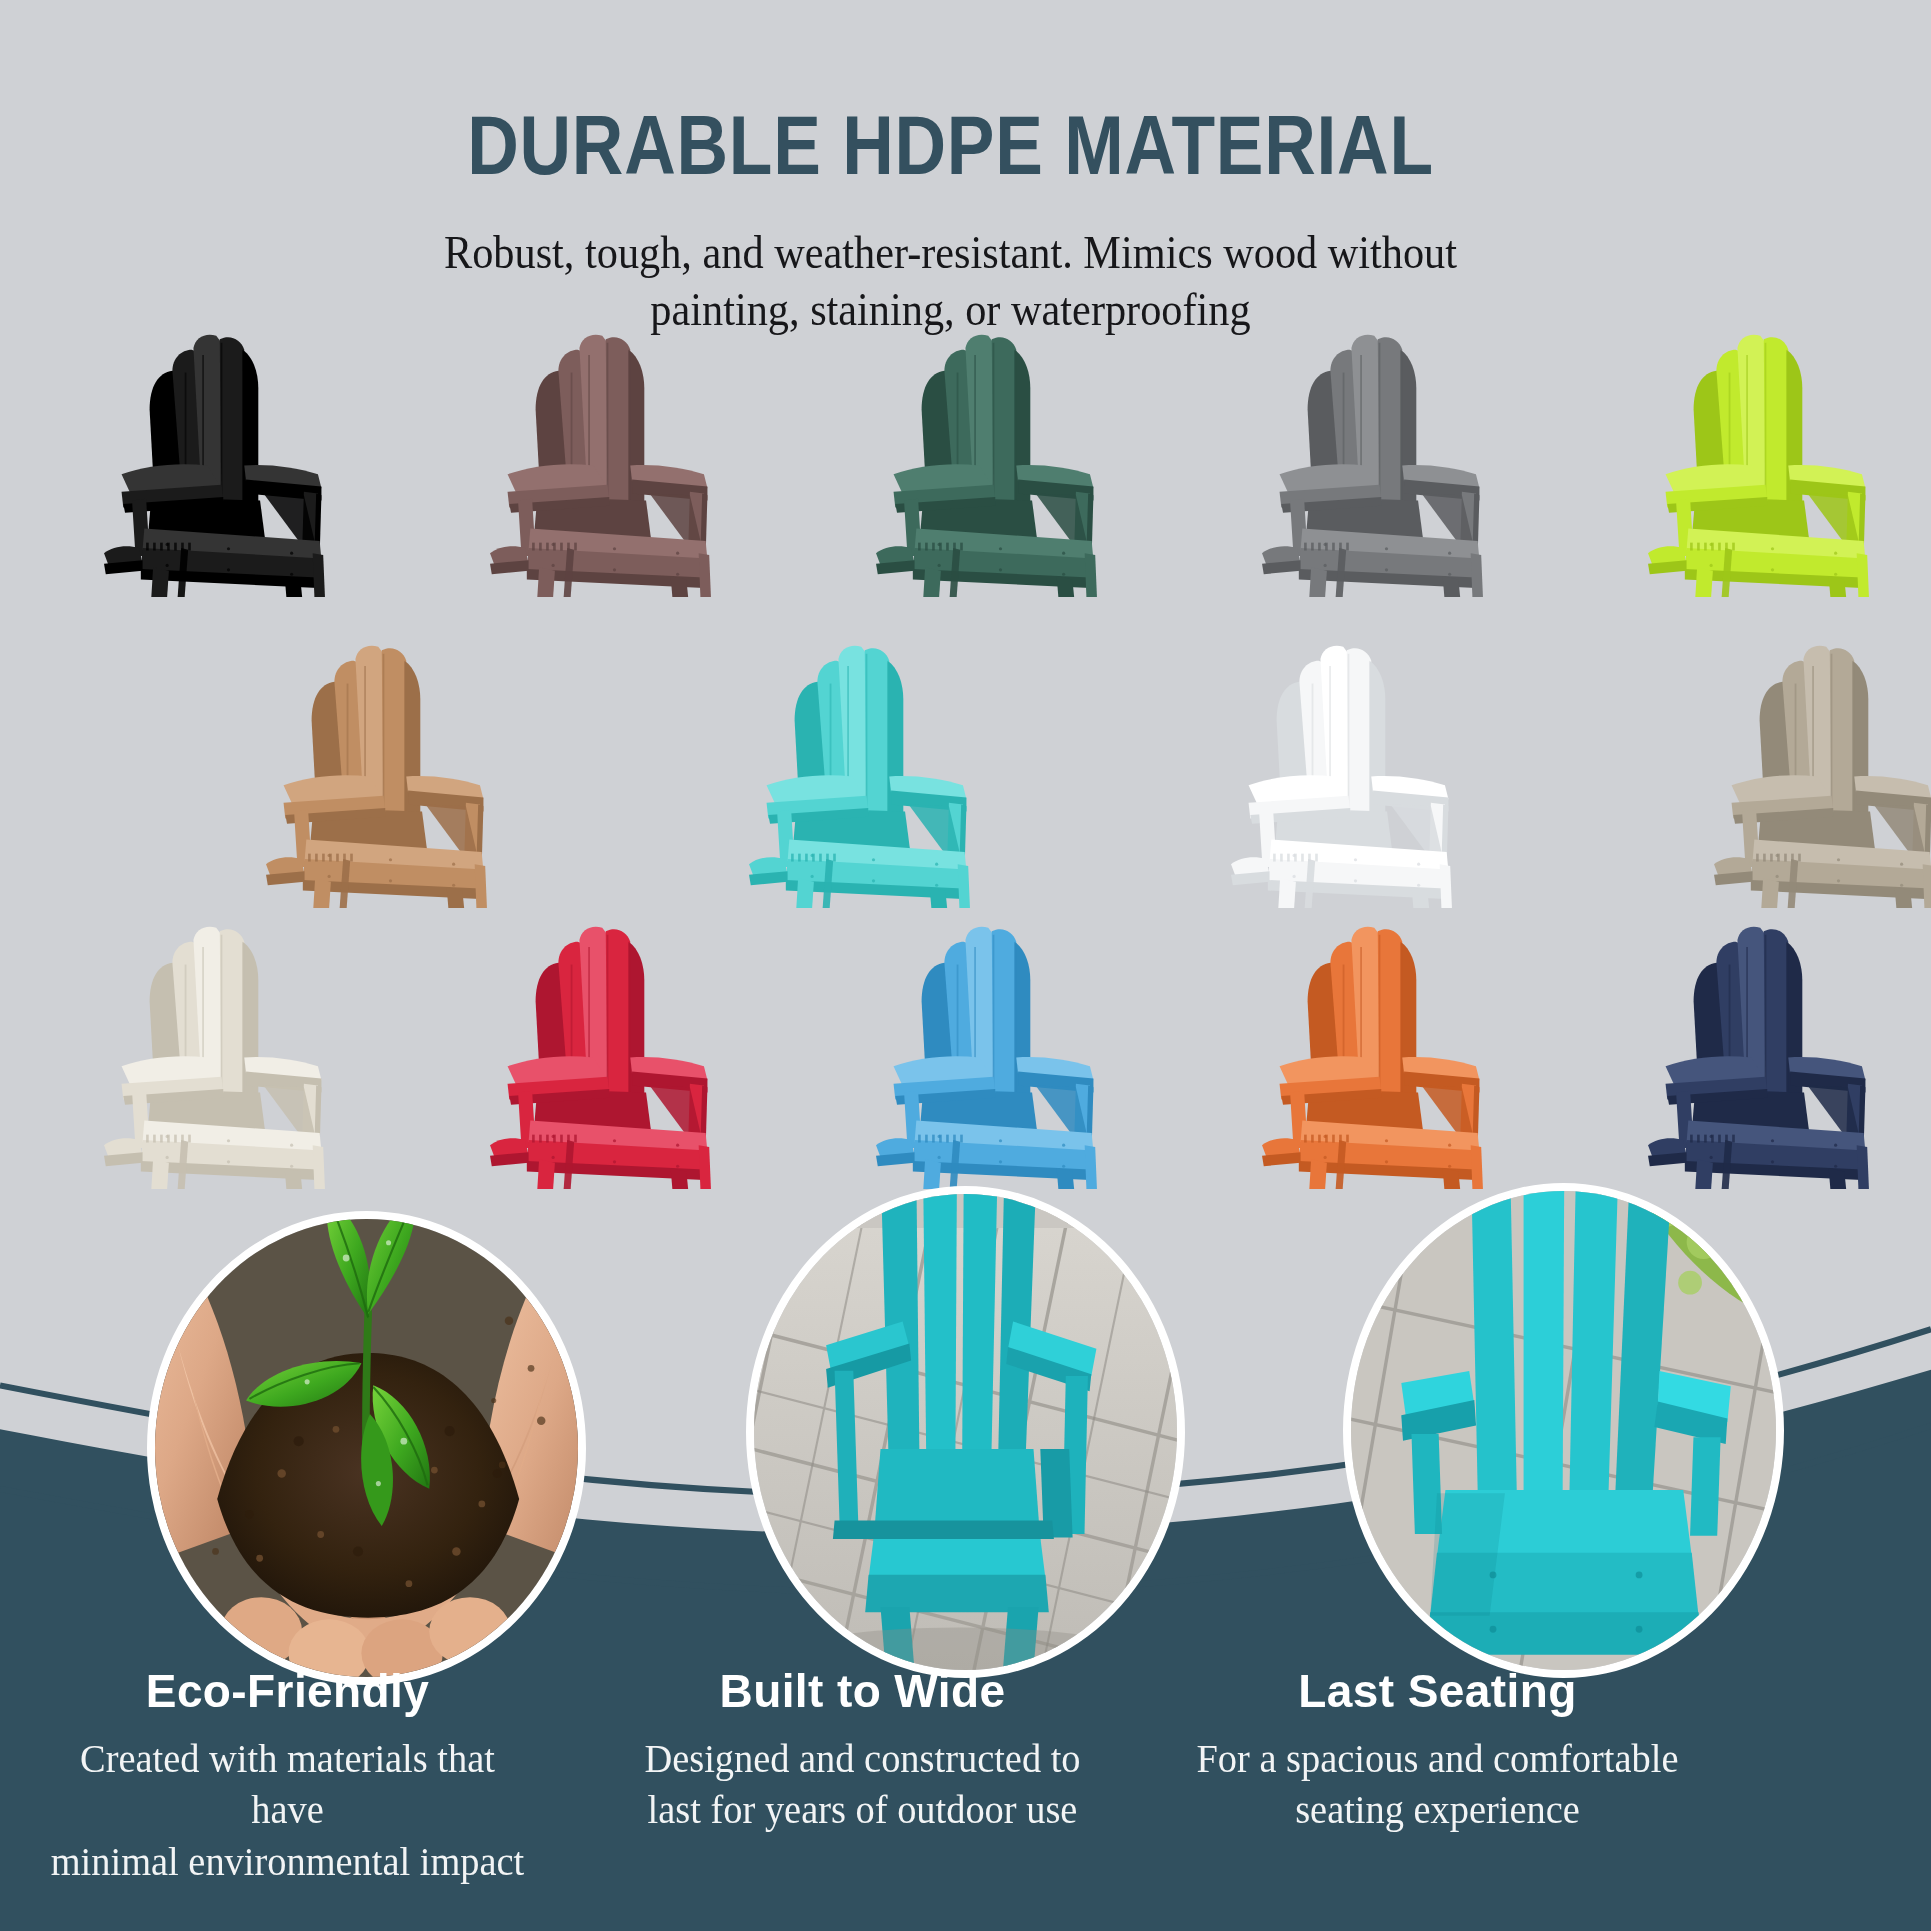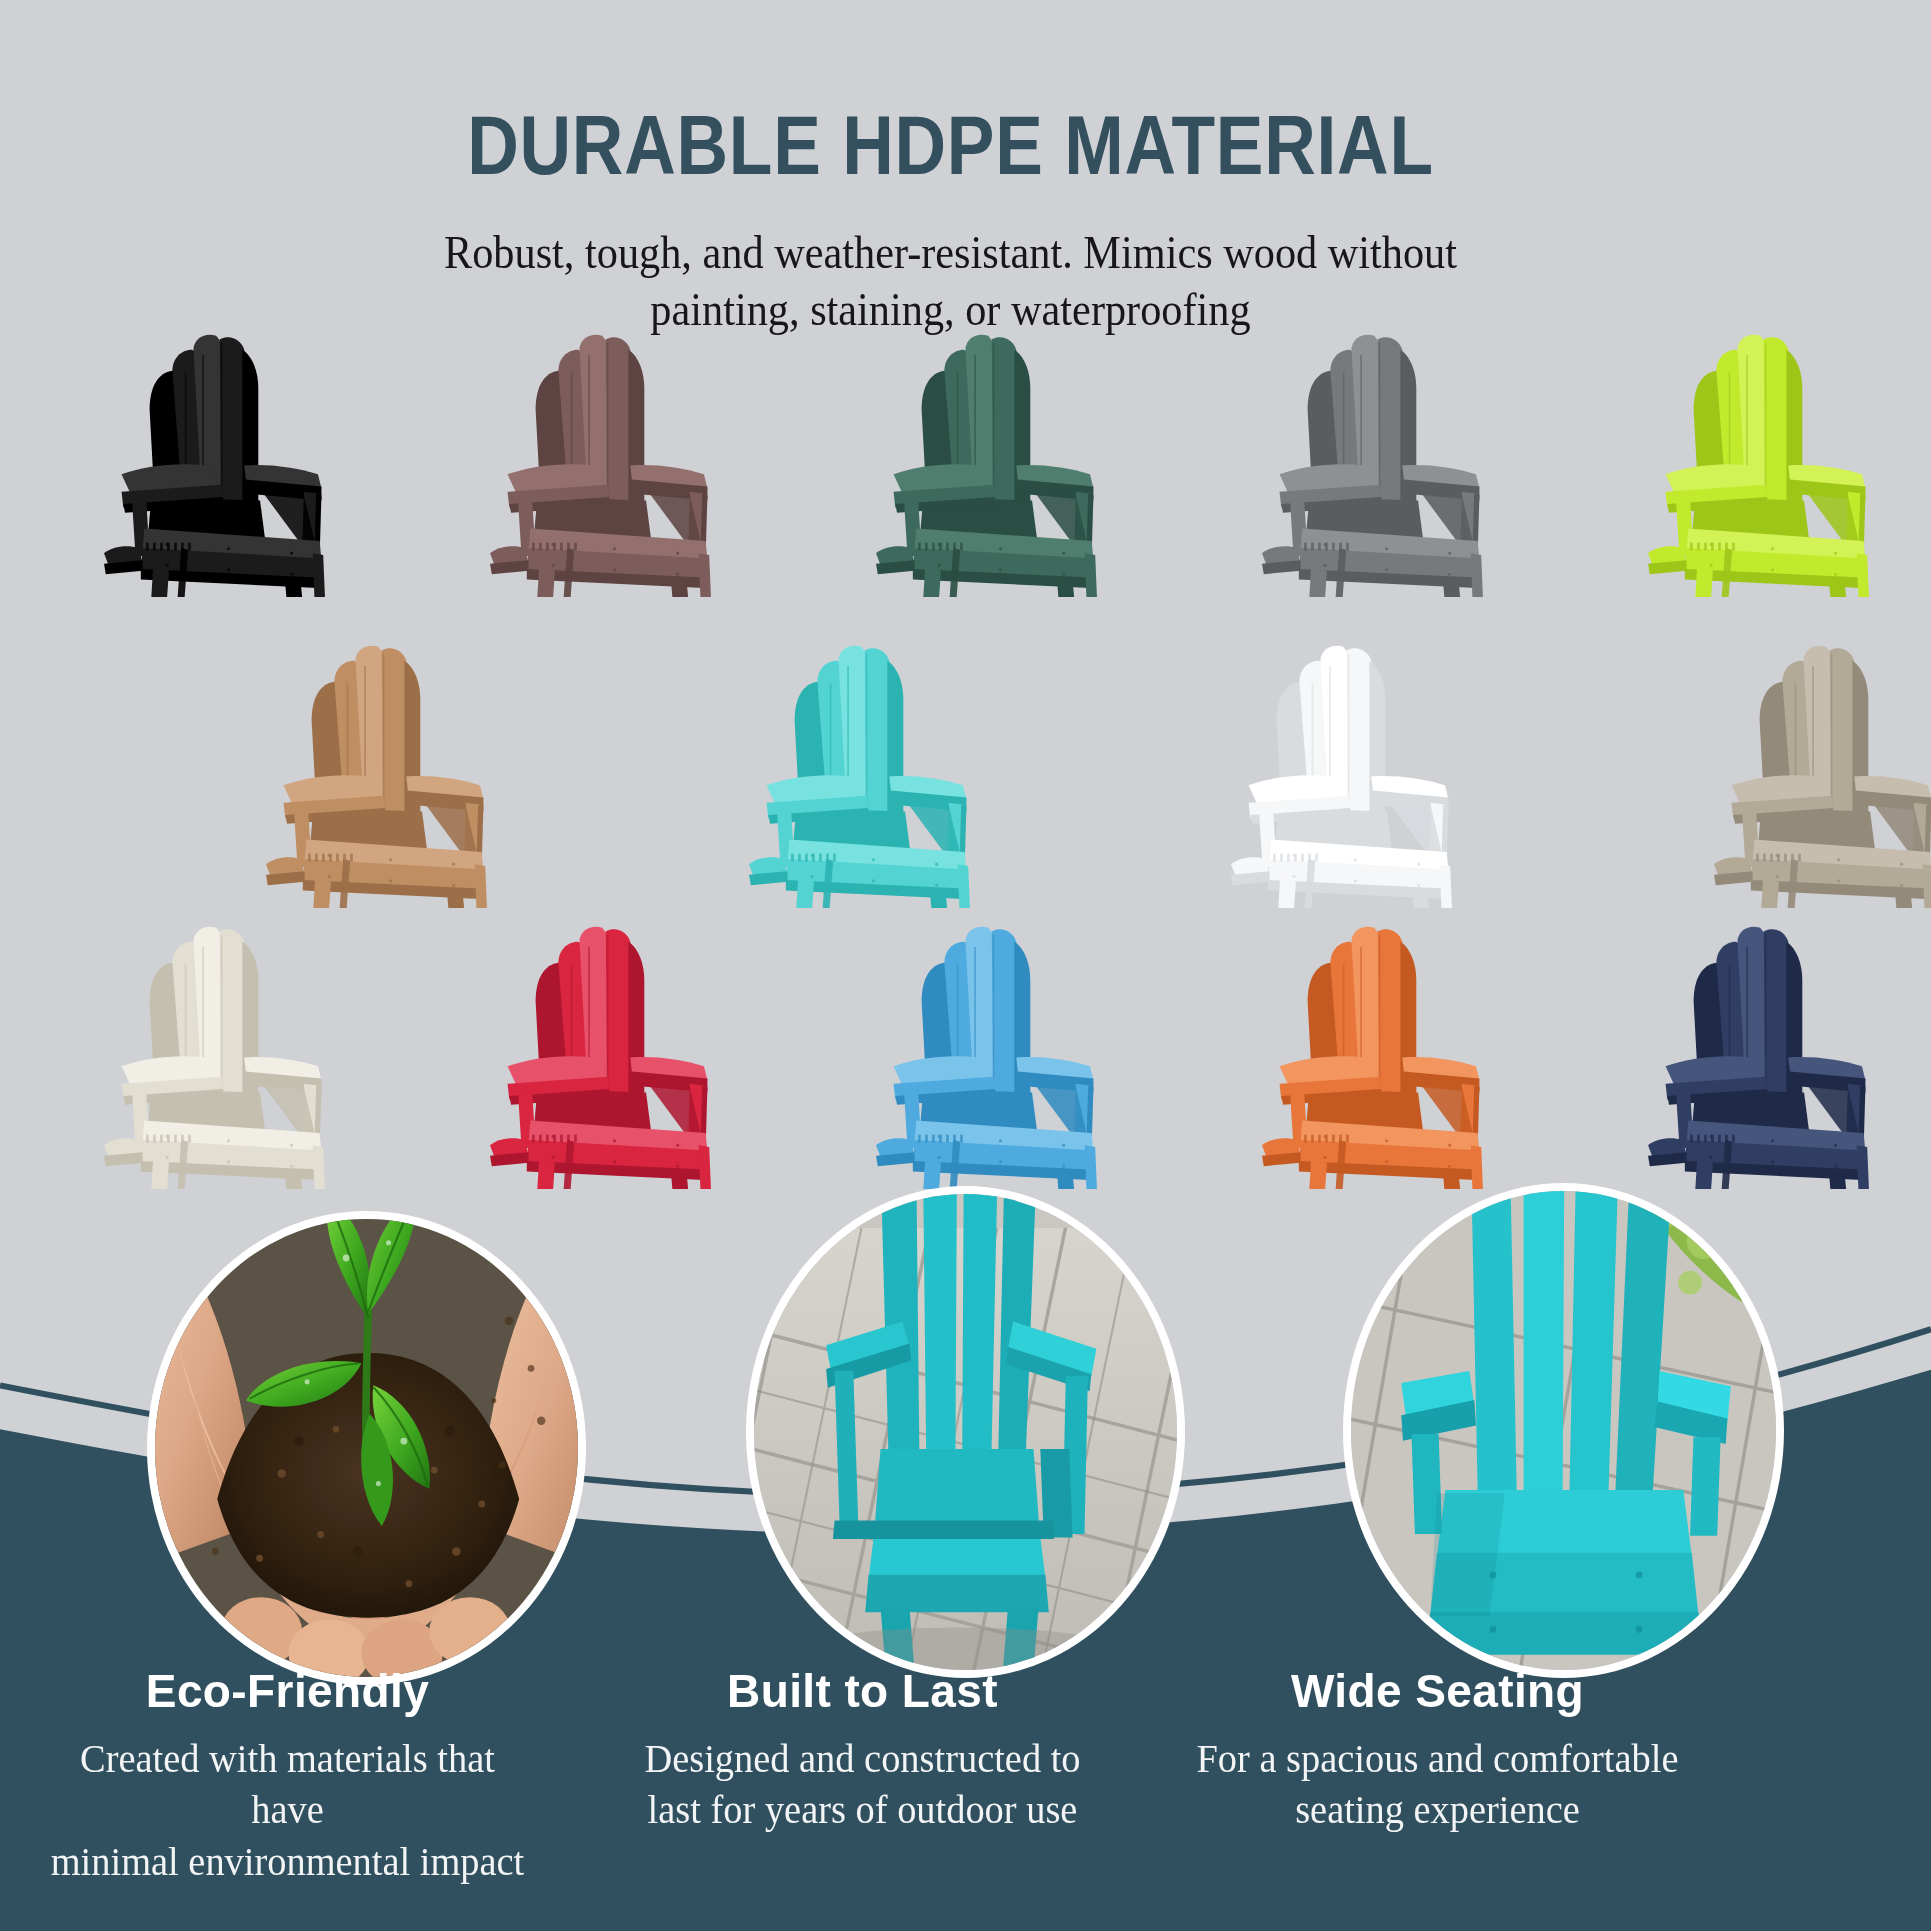--- a/index.html
+++ b/index.html
@@ -944,28 +944,28 @@
 
   <div class="captions">
     <div class="cap-col">
       <div class="cap-title">Eco-Friendly</div>
       <p class="cap-body">
         <span>Created with materials that have</span><br>
         <span>minimal environmental impact</span>
       </p>
     </div>
     <div class="cap-col">
-      <div class="cap-title">Built to Last</div>
+      <div class="cap-title">Built to Wide</div>
       <p class="cap-body">
         <span>Designed and constructed to</span><br>
         <span>last for years of outdoor use</span>
       </p>
     </div>
     <div class="cap-col">
-      <div class="cap-title">Wide Seating</div>
+      <div class="cap-title">Last Seating</div>
       <p class="cap-body">
         <span>For a spacious and comfortable</span><br>
         <span>seating experience</span>
       </p>
     </div>
   </div>
 
 </div>
 
 

